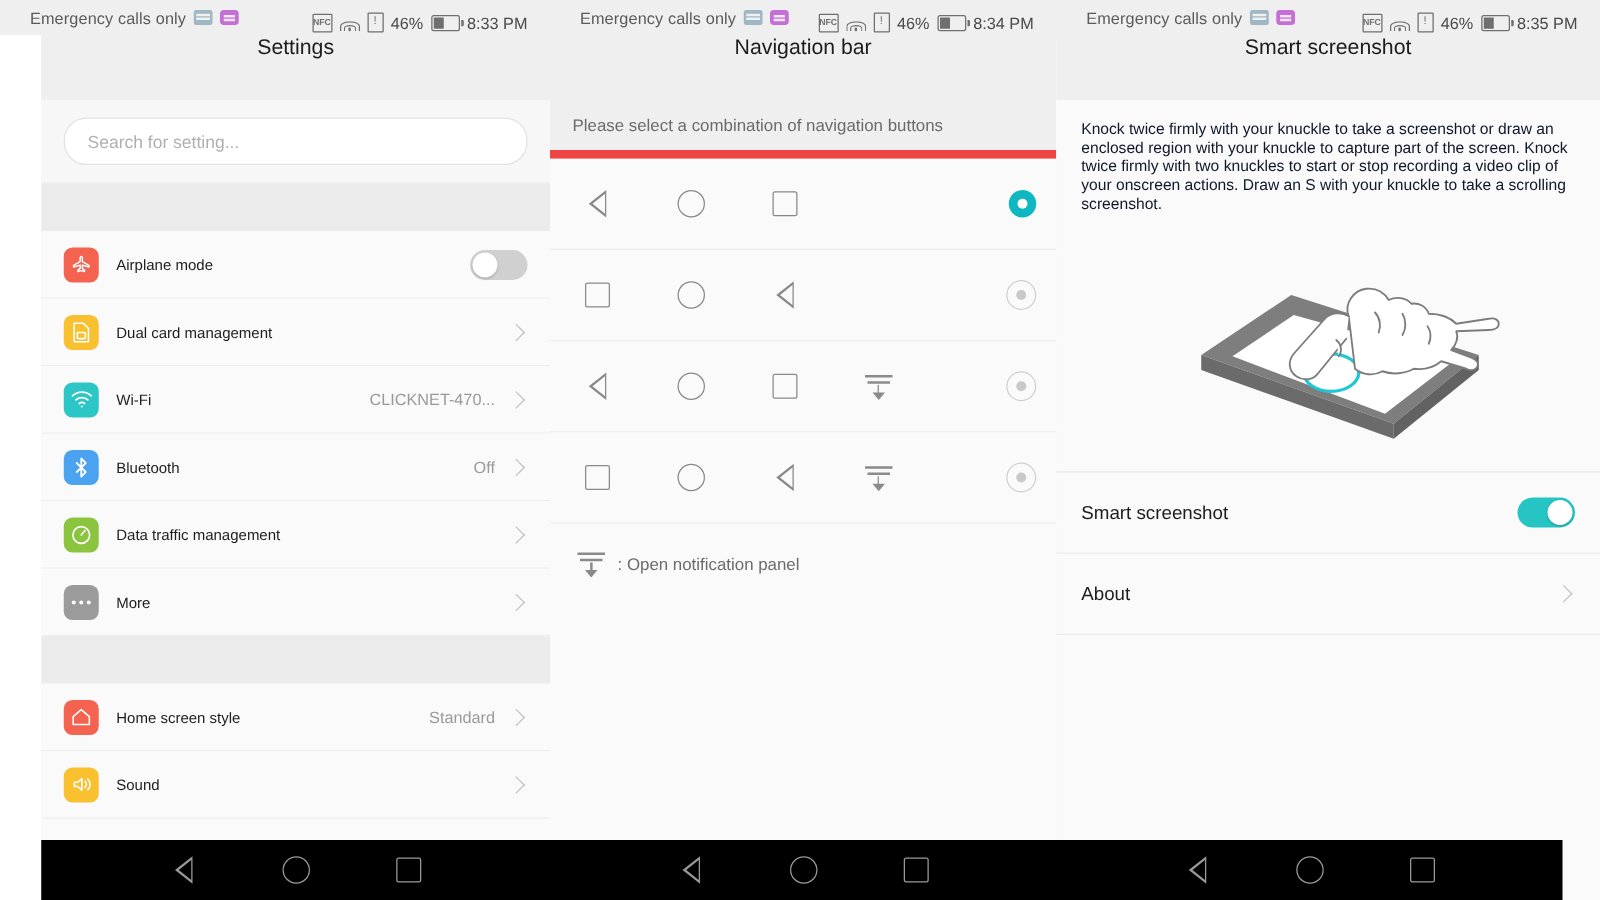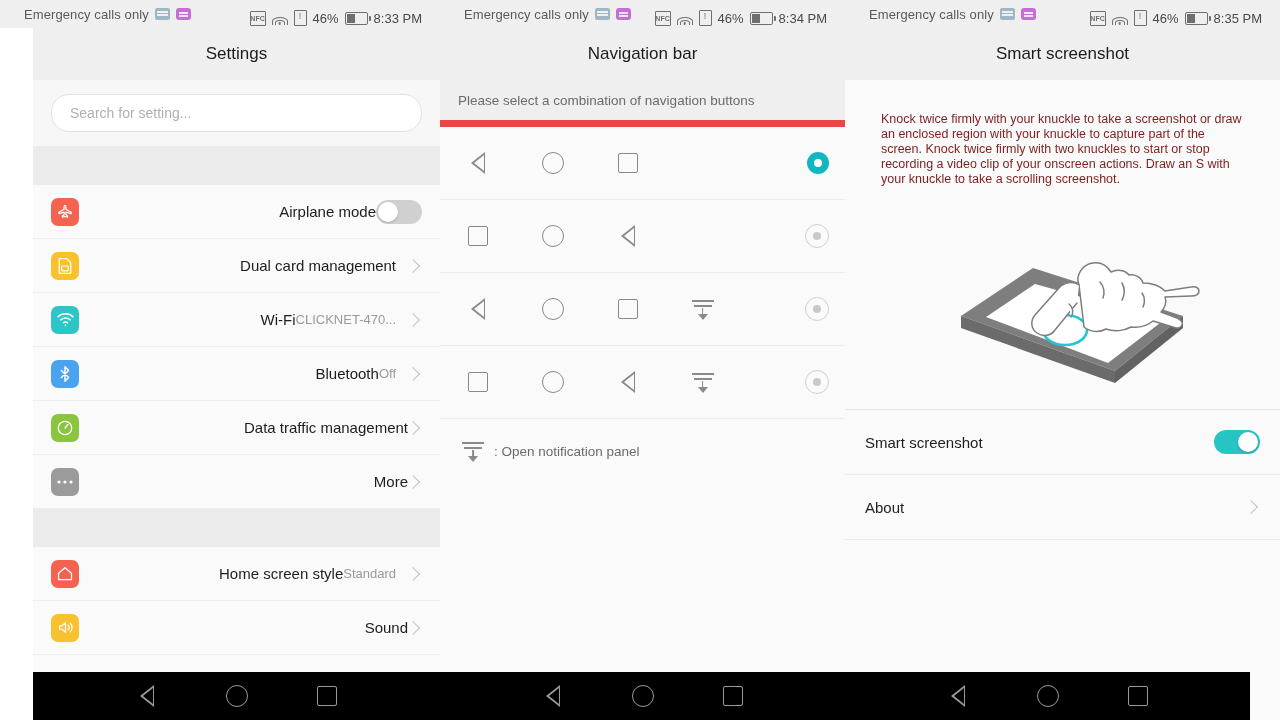--- a/index.html
+++ b/index.html
@@ -43,21 +43,21 @@
   .icon-batt:before{content:"";position:absolute;left:1px;top:1px;bottom:1px;width:8px;background:#6f6f6f;}
   .icon-batt:after{content:"";position:absolute;right:-4px;top:3px;width:2px;height:5px;background:#6f6f6f;border-radius:0 1px 1px 0;}
 
   
   .panels{position:absolute;left:0;top:28px;width:1280px;height:692px;display:flex;}
   .panel{position:relative;height:692px;background:#fafafa;}
   .panel.p1{width:440px;}
   .panel.p2{width:405px;}
   .panel.p3{width:435px;}
 
-  .title-bar{height:52px;background:#efefef;display:flex;align-items:center;justify-content:center;}
+  .title-bar{height:52px;background:#efefef;display:flex;align-items:flex-start;justify-content:center;}
   .title-bar .title{font-size:17px;color:#1c1c1c;}
 
   .p1 .inner{position:absolute;left:33px;right:0;top:0;bottom:0;background:#fafafa;}
   .p1 .title-bar{background:#efefef;}
 
   
   .search-wrap{background:#f7f7f7;padding:14px 18px 14px 18px;border-bottom:1px solid #ececec;}
   .search-box{
     height:36px;background:#ffffff;border:1px solid #e2e2e2;border-radius:18px;
     display:flex;align-items:center;padding:0 18px;
@@ -66,21 +66,21 @@
 
   .gap-band{height:38px;background:#ebebeb;}
 
   .list{background:#fafafa;}
   .row{
     height:53px;display:flex;align-items:center;padding:0 18px 0 18px;
     border-bottom:1px solid #eeeeee;background:#fafafa;
   }
   .row .ico{width:28px;height:28px;border-radius:7px;flex:0 0 28px;position:relative;
             display:flex;align-items:center;justify-content:center;}
-  .row .label{flex:1;margin-left:14px;font-size:15px;color:#1d1d1d;text-align:right;}
+  .row .label{flex:1;margin-left:14px;font-size:12px;color:#1d1d1d;}
   .row .value{font-size:13px;color:#9a9a9a;margin-right:12px;white-space:nowrap;}
   .chev{width:9px;height:9px;border-right:1.6px solid #c2c2c2;border-top:1.6px solid #c2c2c2;transform:rotate(45deg);margin-right:4px;}
 
   
   .toggle{width:46px;height:24px;border-radius:12px;background:#d0d0d0;position:relative;flex:0 0 46px;}
   .toggle .knob{position:absolute;top:2px;left:2px;width:20px;height:20px;border-radius:50%;background:#ffffff;box-shadow:0 1px 2px rgba(0,0,0,.2);}
   .toggle.on{background:#27c4c4;}
   .toggle.on .knob{left:auto;right:2px;}
 
   
@@ -107,21 +107,21 @@
   .nb-notif .l1{top:1px;}
   .nb-notif .l2{top:6px;left:2px;right:2px;}
   .nb-notif .arr{position:absolute;left:50%;top:9px;transform:translateX(-50%);width:1.8px;height:8px;background:#8a8a8a;}
   .nb-notif .arrh{position:absolute;left:50%;top:15px;transform:translateX(-50%);width:0;height:0;
                   border-left:5px solid transparent;border-right:5px solid transparent;border-top:6px solid #8a8a8a;}
   .legend{display:flex;align-items:center;padding:22px 18px 0 22px;gap:10px;}
   .legend .txt{font-size:13.5px;color:#6b6b6b;}
 
   
   .ss-desc{padding:16px 20px 0 20px;}
-  .ss-desc p{margin:16px;font-size:12.5px;line-height:15px;color:#7f1d1d;}
+  .ss-desc p{margin:0;font-size:12.5px;line-height:15px;color:#0f172a;}
   .ss-art{height:200px;display:flex;align-items:center;justify-content:center;}
   .ss-sep{height:1px;background:#e8e8e8;margin:6px 0 0 0;}
   .ss-row{height:64px;display:flex;align-items:center;padding:0 20px;border-bottom:1px solid #ececec;}
   .ss-row .lab{flex:1;font-size:15px;color:#1d1d1d;}
 
   
   .watermark{
     position:absolute;right:16px;bottom:2px;
     font-family:"DejaVu Sans",sans-serif;
     font-size:34px;font-weight:bold;letter-spacing:-1px;

